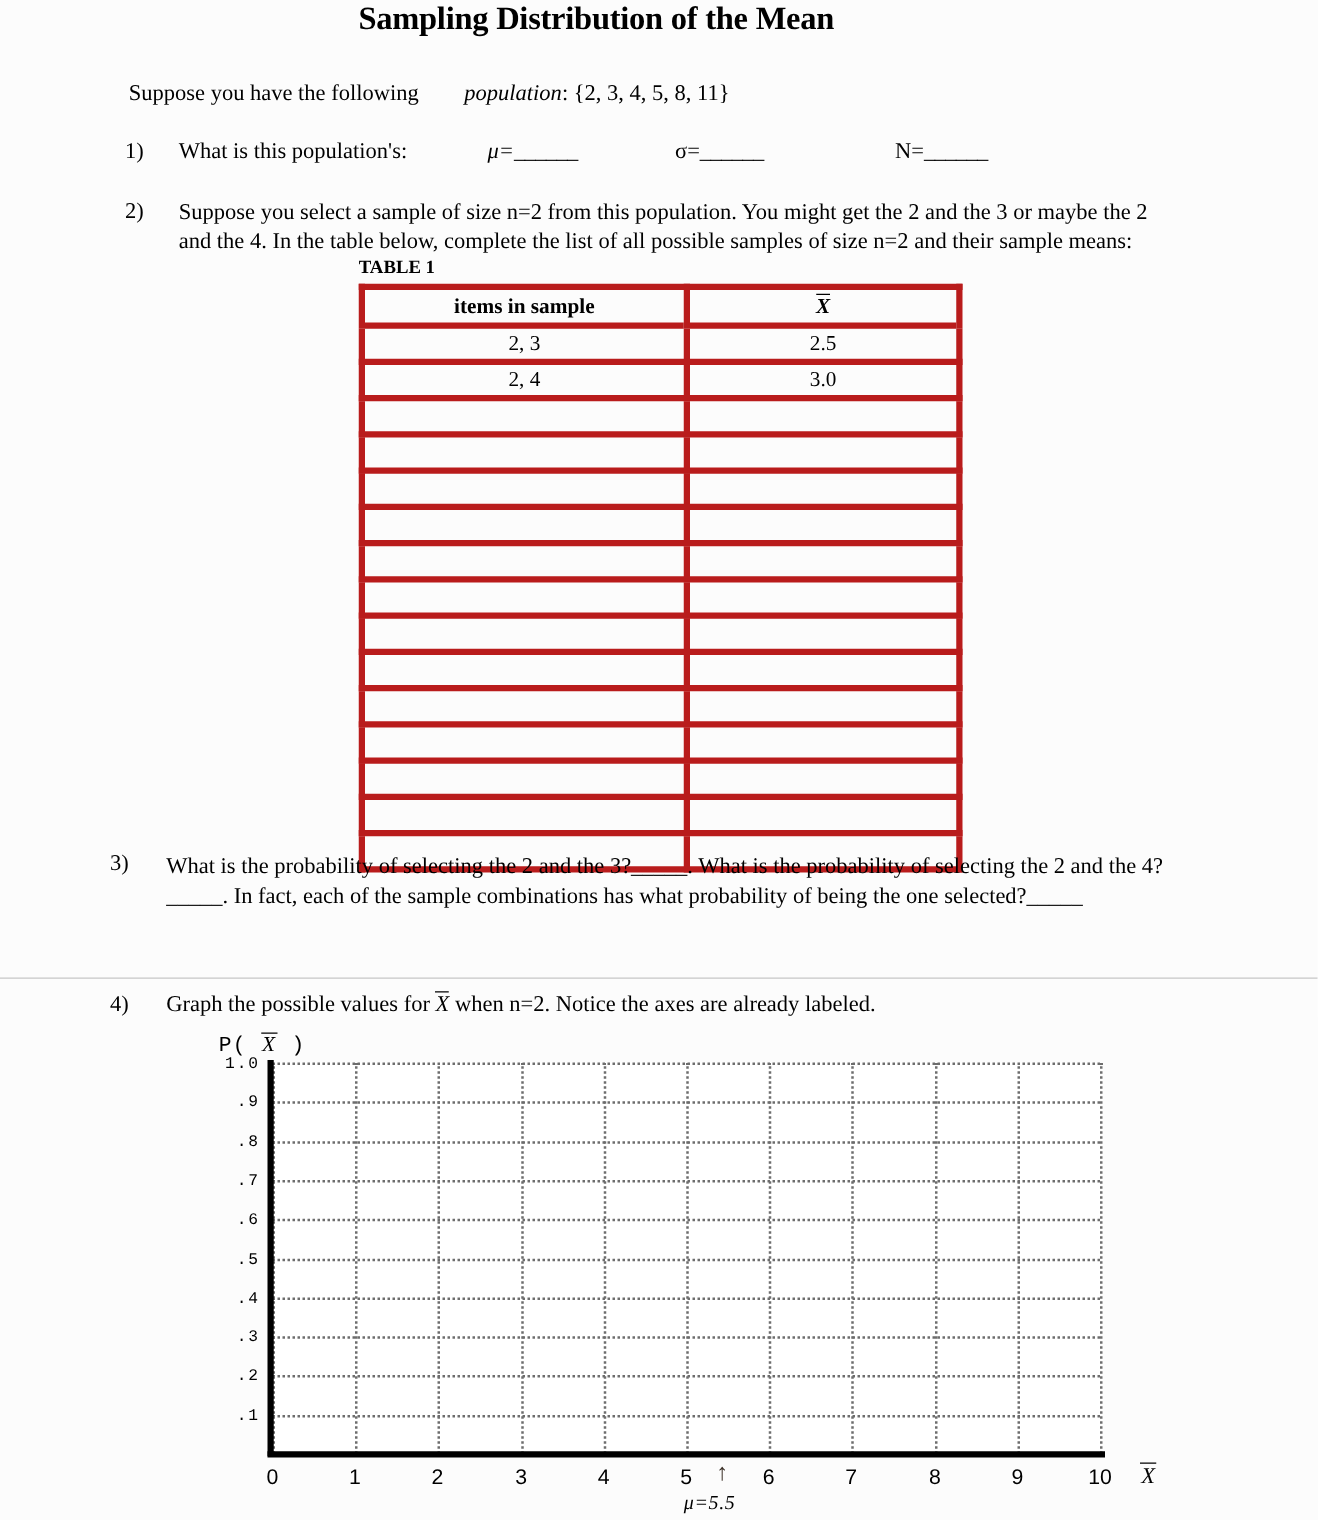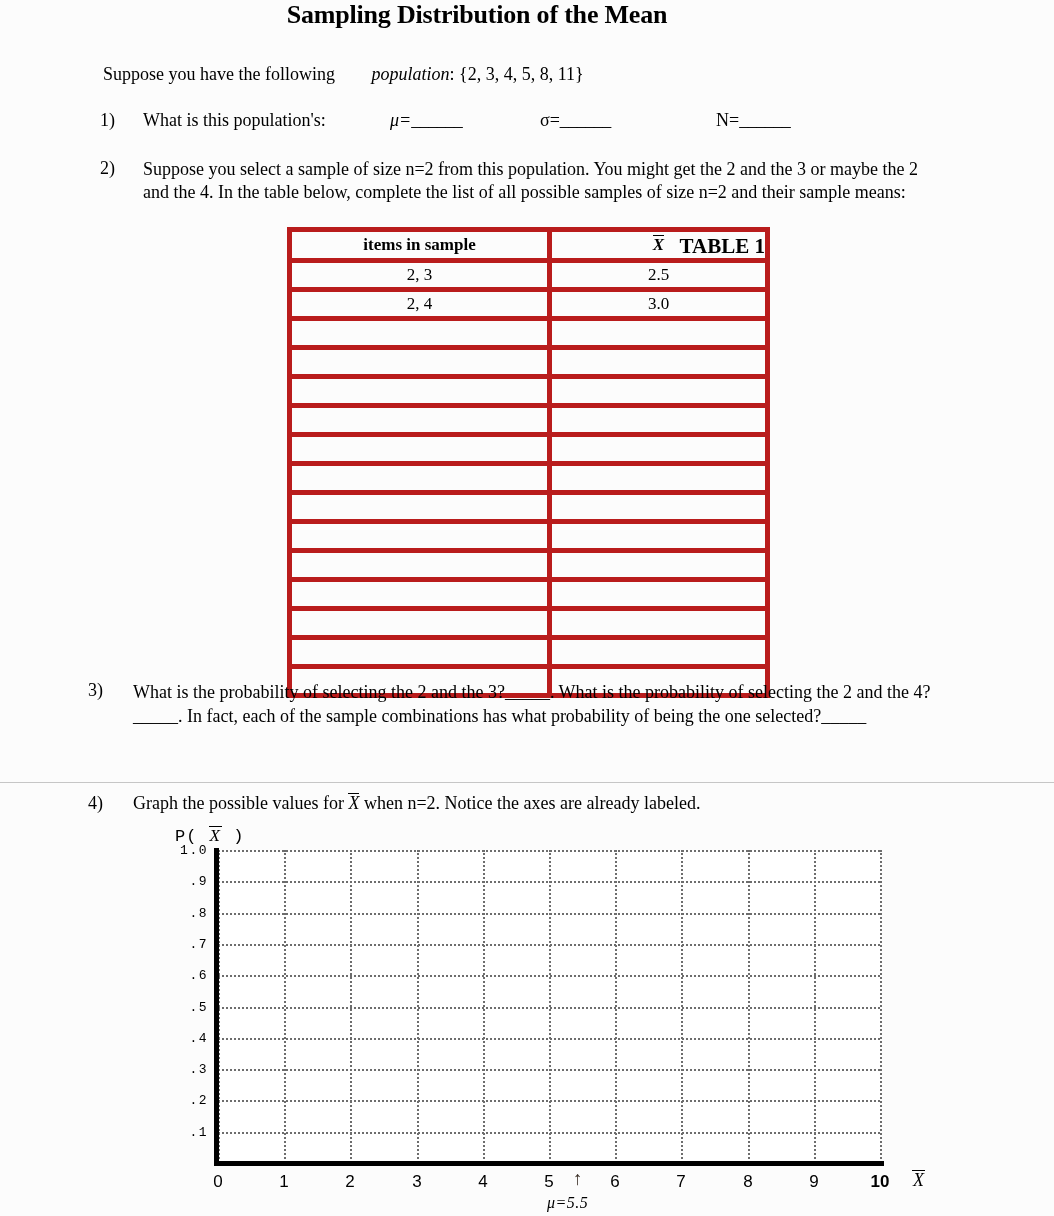--- a/index.html
+++ b/index.html
@@ -70,24 +70,23 @@
     line-height: 23px;
     text-align: left;
   }
 
   
   .table-caption {
     position: absolute;
     top: 206px;
     left: 287px;
     width: 478px;
-    text-align: right;
+    text-align: left;
     font-weight: bold;
-    font-size: 21px;
-    margin-top: 28px;
+    font-size: 15px;
   }
   table.t1 {
     position: absolute;
     top: 227px;
     left: 287px;
     width: 478px;
     border-collapse: collapse;
     table-layout: fixed;
   }
   table.t1 td, table.t1 th {
@@ -386,21 +385,21 @@
       <div class="xtick" style="left: 193px;">0</div>
       <div class="xtick" style="left: 259px;">1</div>
       <div class="xtick" style="left: 325px;">2</div>
       <div class="xtick" style="left: 392px;">3</div>
       <div class="xtick" style="left: 458px;">4</div>
       <div class="xtick" style="left: 524px;">5</div>
       <div class="xtick" style="left: 590px;">6</div>
       <div class="xtick" style="left: 656px;">7</div>
       <div class="xtick" style="left: 723px;">8</div>
       <div class="xtick" style="left: 789px;">9</div>
-      <div class="xtick" style="left: 855px; font-weight: bold;">10</div>
+      <div class="xtick" style="left: 855px;">10</div>
     </div>
 
   <div class="mu-arrow">↑</div>
   <div class="mu-label"><span class="m">μ=5.5</span></div>
 
   <div class="xaxis-title"><span class="bar">X</span></div>
 
 </div>
 
 </body></html>

